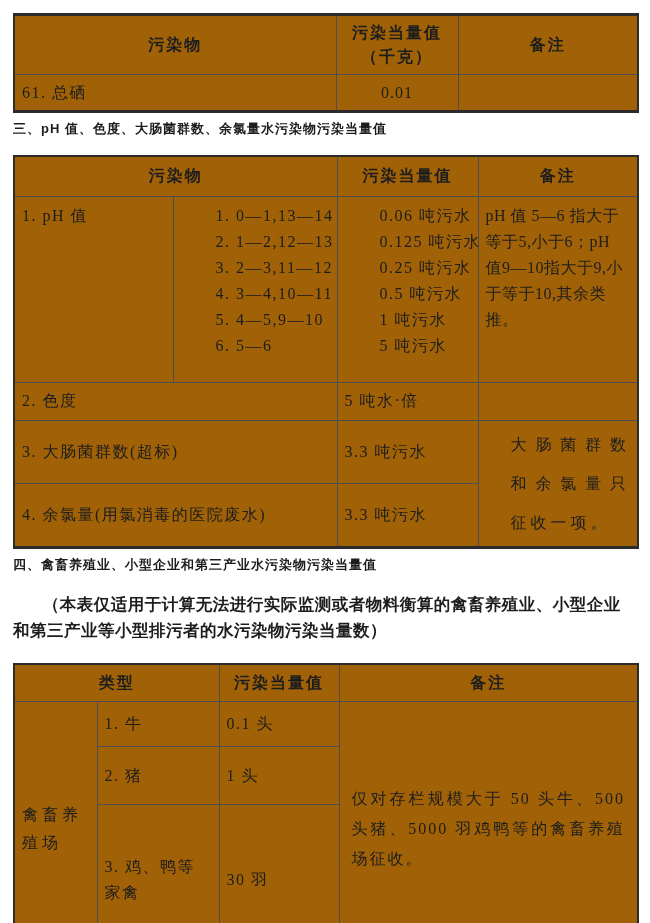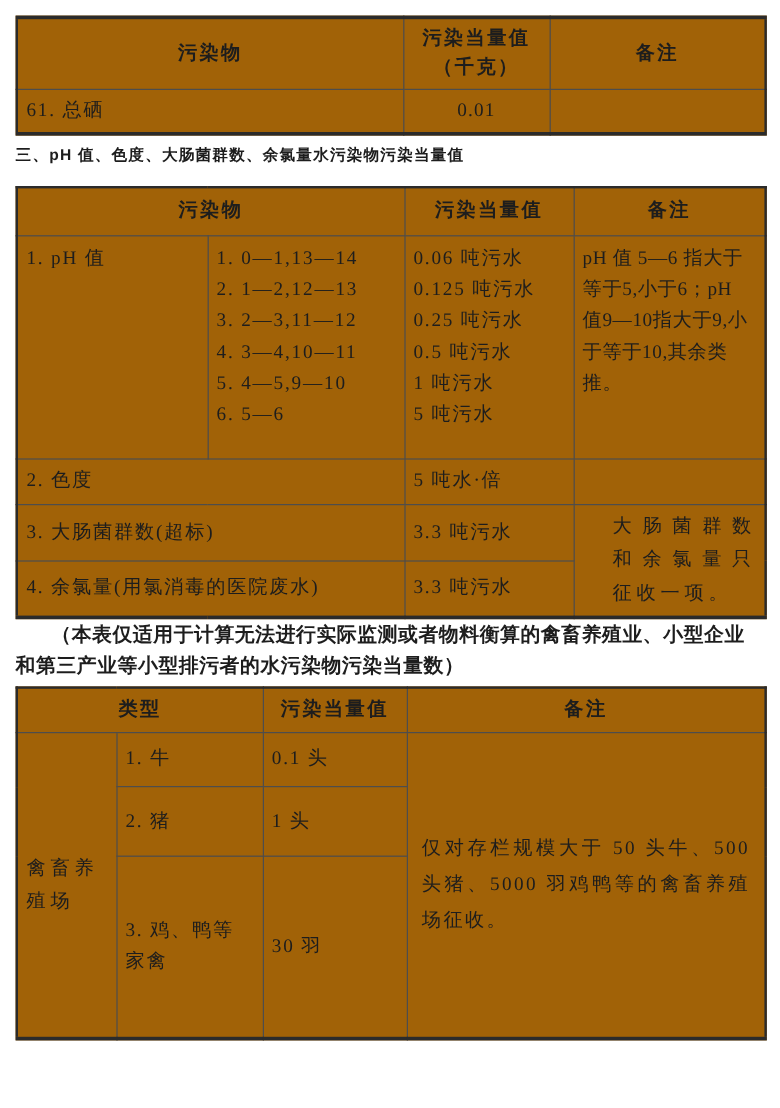--- a/index.html
+++ b/index.html
@@ -42,28 +42,28 @@
   }
 
   
   .tbl2 .c-a1 { width:159px; }
   .tbl2 .c-a2 { width:164px; }
   .tbl2 .c-b  { width:141px; }
   .tbl2 .c-c  { width:160px; }
   .tbl2 thead th { height:40px; }
   .tbl2 .ph-row td { vertical-align:top; height:186px; padding-top:6px; }
   .tbl2 .row-mid td { height:38px; }
-  .tbl2 .line { line-height:26px; white-space:nowrap; }
+  .tbl2 .line { line-height:26px; white-space:nowrap;margin-left:35px; }
   .tbl2 .remark-cell { letter-spacing:0.5px; }
-  .tbl2 .shared-remark { vertical-align:middle; text-align:justify; letter-spacing:4px; line-height:28px;padding-left:32px; }
+  .tbl2 .shared-remark { vertical-align:middle; text-align:justify; letter-spacing:4px; line-height:39px;padding-left:32px; }
 
   .table-note {
     font-family:"Liberation Sans","DejaVu Sans",sans-serif;
     font-weight:bold; font-size:16.5px; line-height:26px;
-    letter-spacing:0.5px; text-indent:1.8em; padding-bottom:4px;
+    letter-spacing:0.5px; text-indent:1.8em; padding-bottom:20px;
   }
 
   
   .tbl3 .c-a1 { width:83px; }
   .tbl3 .c-a2 { width:122px; }
   .tbl3 .c-b  { width:120px; }
   .tbl3 .c-c  { width:299px; }
   .tbl3 thead th { height:38px; }
   .tbl3 .r1 td { height:45px; }
   .tbl3 .r2 td { height:58px; }
@@ -148,20 +148,21 @@
         <td>3.3 吨污水</td>
         <td rowspan="2" class="shared-remark">大肠菌群数和余氯量只征收一项。</td>
       </tr>
       <tr class="row-mid">
         <td colspan="2">4. 余氯量(用氯消毒的医院废水)</td>
         <td>3.3 吨污水</td>
       </tr>
     </tbody>
   </table>
 
+  <div class="section-title">四、禽畜养殖业、小型企业和第三产业水污染物污染当量值</div>
   <div class="table-note">（本表仅适用于计算无法进行实际监测或者物料衡算的禽畜养殖业、小型企业和第三产业等小型排污者的水污染物污染当量数）</div>
 
   <table class="tbl3 t-outer bb-thick">
     <colgroup>
         <col class="c-a1">
         <col class="c-a2">
         <col class="c-b">
         <col class="c-c">
       </colgroup>
     <thead>

